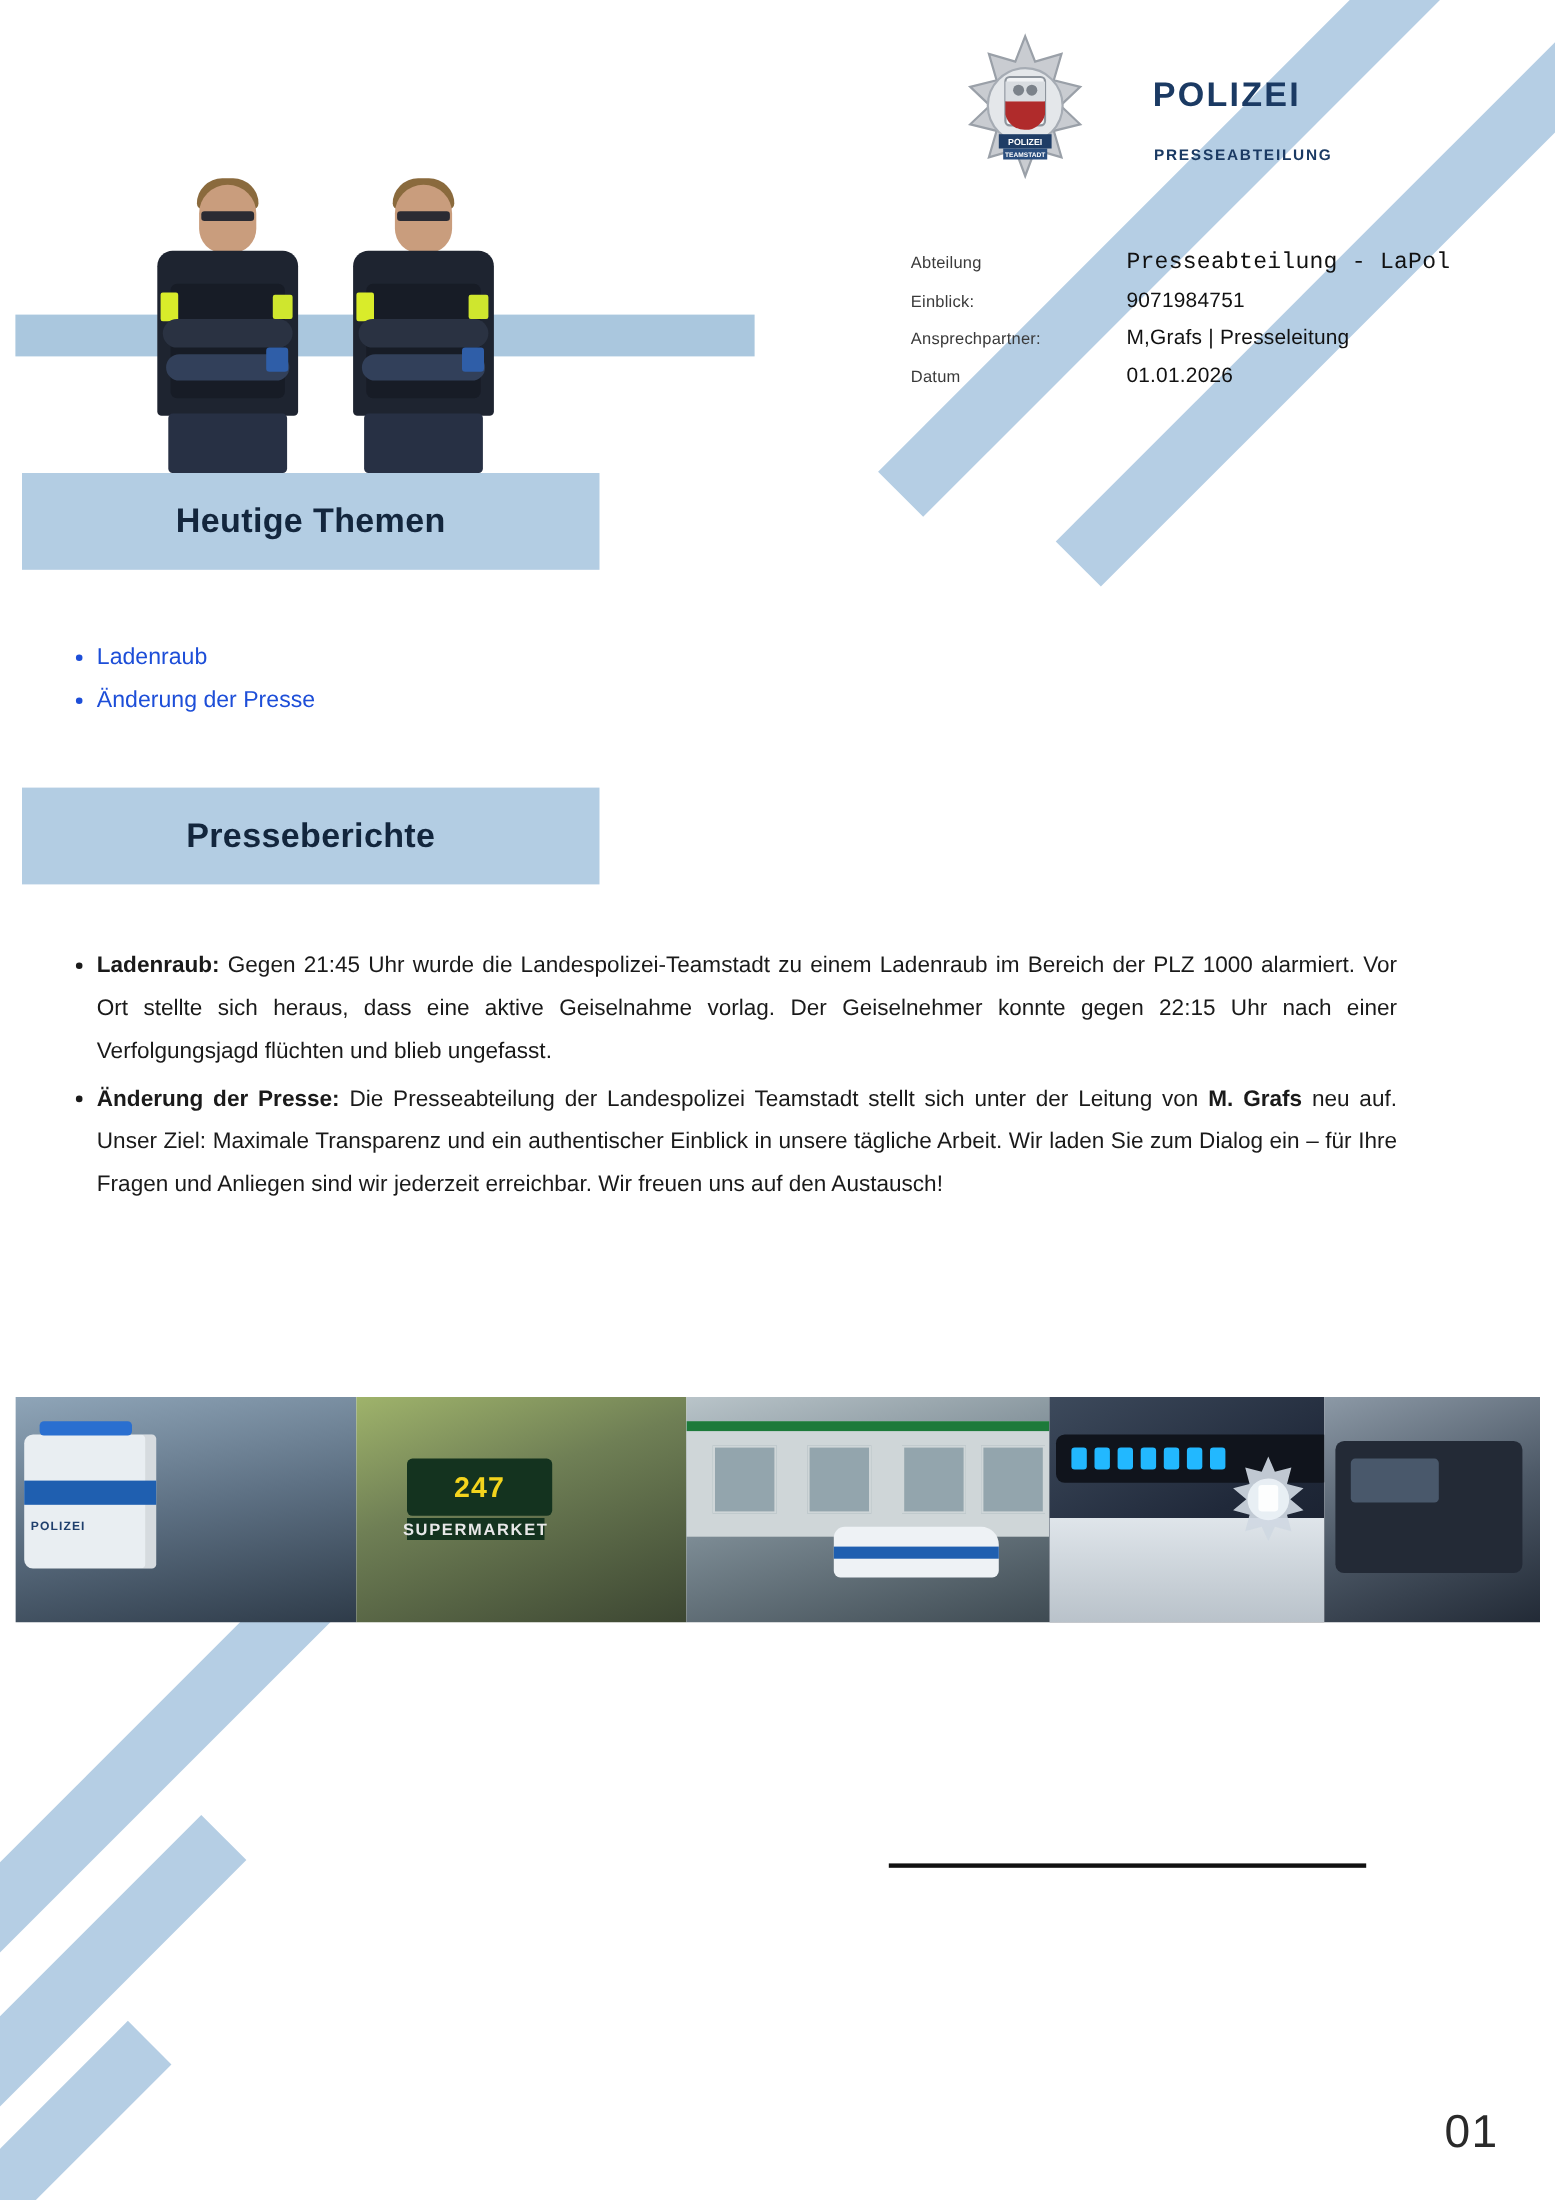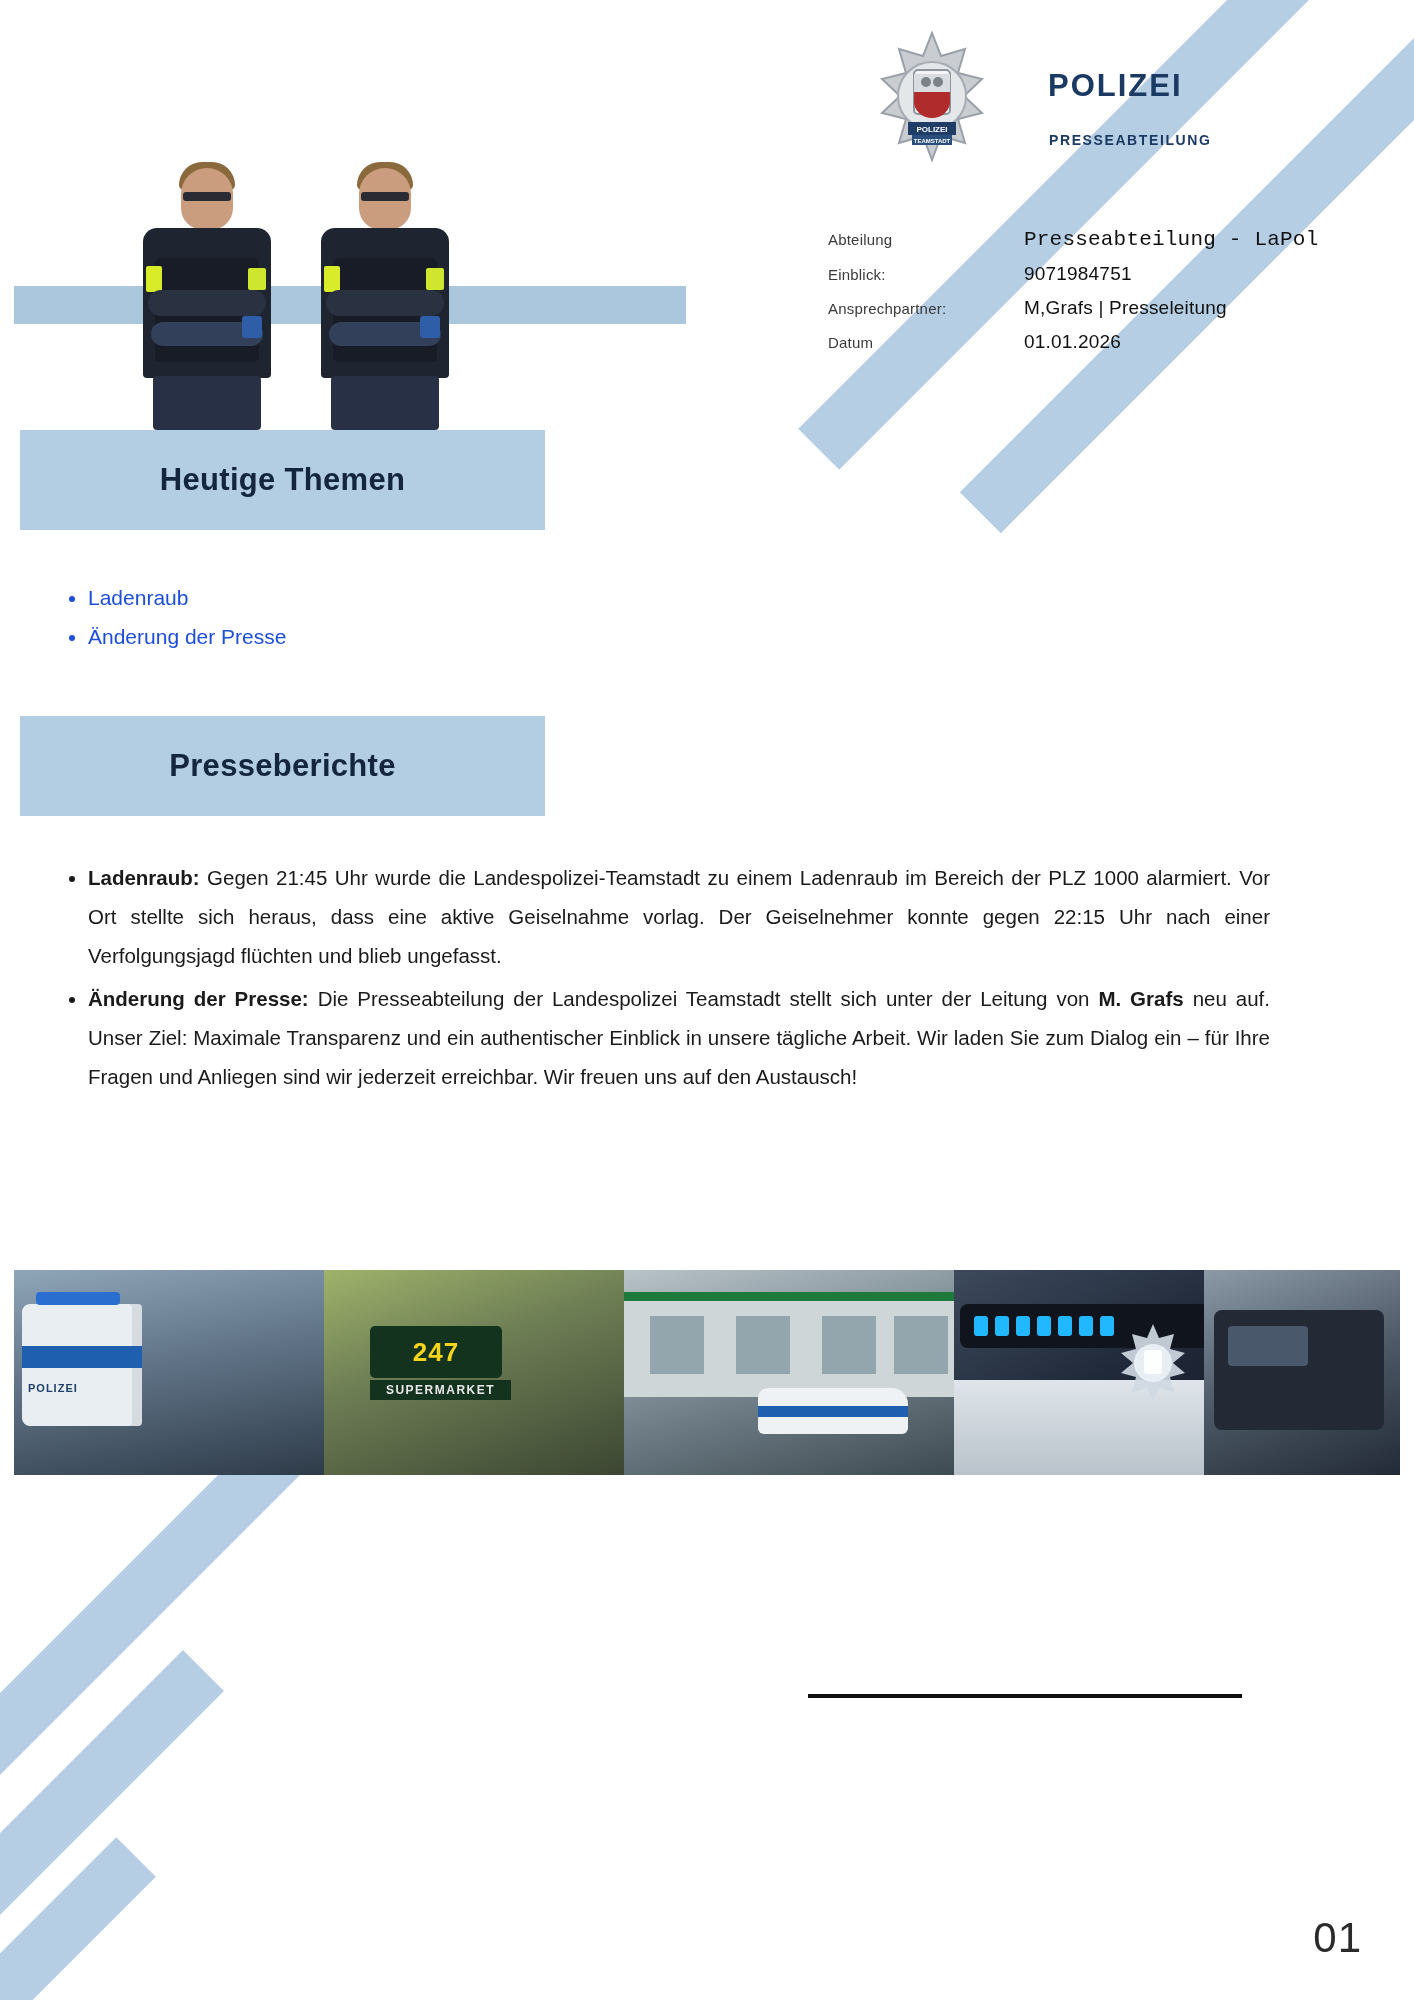--- a/index.html
+++ b/index.html
@@ -151,21 +151,21 @@
     font-weight: bold;
     letter-spacing: 1.6px;
     color: #1b3a63;
   }
 
   
   .banner {
     position: absolute;
     left: 20px;
     width: 525px;
-    height: 100px;
+    height: 88px;
     background: #b3cde3;
     display: flex;
     align-items: center;
     justify-content: center;
   }
   .banner span {
     font-size: 31px;
     font-weight: bold;
     color: #13263d;
     letter-spacing: .3px;
@@ -240,22 +240,22 @@
   }
   .gas-sign {
     position: absolute; left: 46px; top: 56px; width: 132px; height: 52px;
     background: #14331f; border-radius: 5px;
     display: flex; align-items: center; justify-content: center;
   }
   .gas-247 {
     color: #f4d41d; font-size: 26px; font-weight: bold; letter-spacing: 1px;
   }
   .gas-sub {
-    position: absolute; left: 46px; top: 110px; width: 141px; height: 20px;
-    background: #14331f; color: #e8e8e8; font-size: 12px; font-weight: bold;
+    position: absolute; left: 46px; top: 110px; width: 125px; height: 20px;
+    background: #14331f; color: #e8e8e8; font-size: 15px; font-weight: bold;
     letter-spacing: 1.5px; display: flex; align-items: center; justify-content: center; text-align: center;
   }
   .store-front {
     position: absolute; left: 0; top: 22px; width: 330px; height: 96px;
     background: #cfd6d8;
     border-top: 9px solid #1d7a3a;
   }
   .store-win {
     position: absolute; top: 44px; height: 58px; width: 54px;
     background: #93a5ad; border: 2px solid #cfd6d8;

